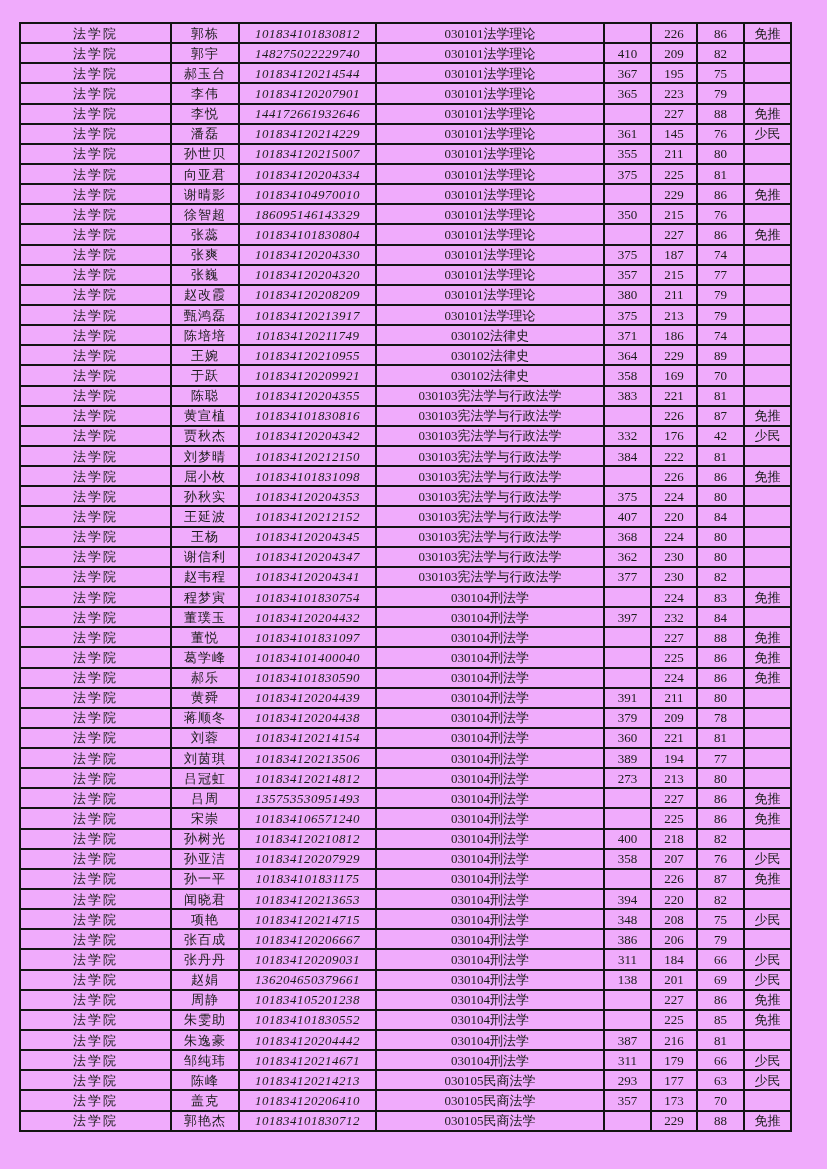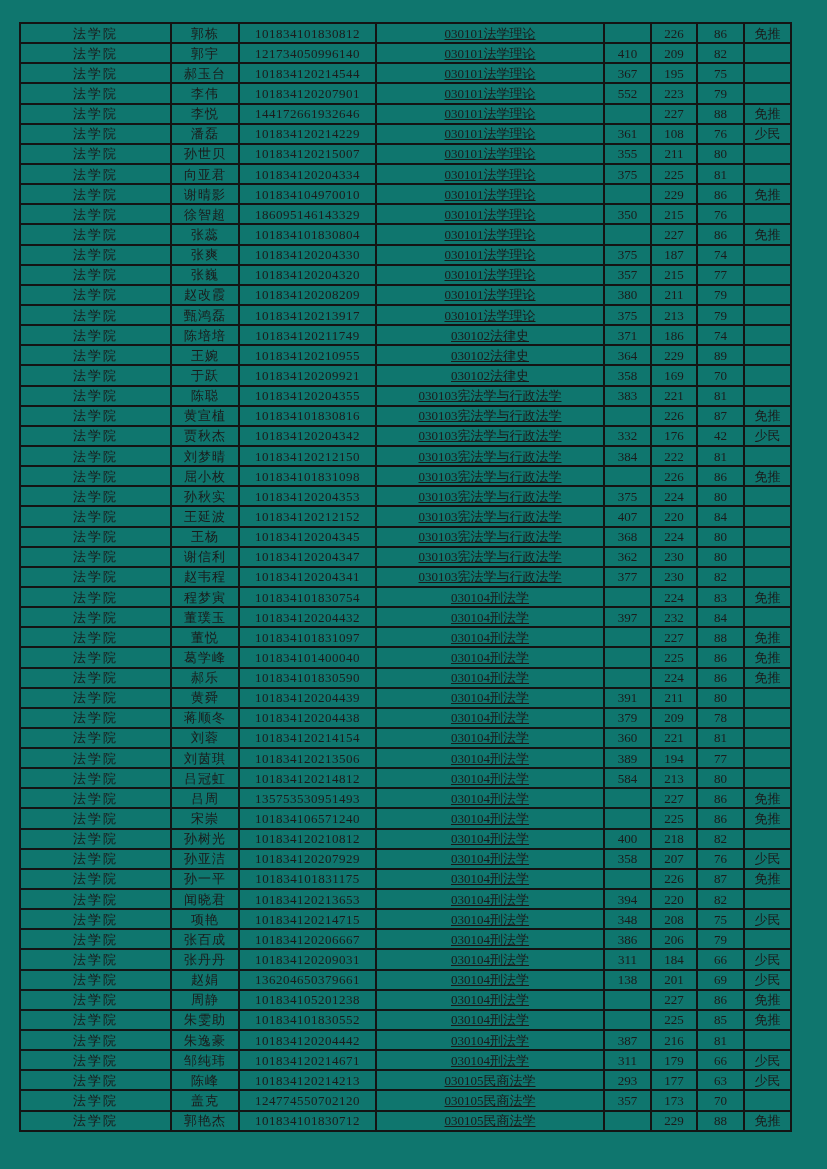--- a/index.html
+++ b/index.html
@@ -4,21 +4,21 @@
 <style>
   html, body {
     margin: 0;
     padding: 0;
     background: #ffffff;
   }
   .page {
     position: relative;
     width: 827px;
     height: 1169px;
-    background: #0f766e;
+    background: #f0abfc;
     font-family: "Liberation Serif", "DejaVu Serif", serif;
     overflow: hidden;
   }
   table.roster {
     position: absolute;
     left: 19px;
     top: 22px;
     width: 771px;
     height: 1110px;
     border-collapse: collapse;
@@ -34,25 +34,25 @@
     vertical-align: middle;
     white-space: nowrap;
     overflow: hidden;
     line-height: 1;
   }
   td.col-college { letter-spacing: 2px; }
   td.col-name { letter-spacing: 1px; }
   td.col-candidate_id {
     font-family: "Liberation Serif", "DejaVu Serif", serif;
     letter-spacing: 0.5px;
+    font-style: italic;
   }
   td.col-major {
     text-align: left;
     padding-left: 2px;
-    text-decoration: underline;
   }
   
   col.c-college      { width: 151px; }
   col.c-name         { width: 68px; }
   col.c-candidate_id { width: 137px; }
   col.c-major        { width: 228px; }
   col.c-score_initial   { width: 47px; }
   col.c-score_retest    { width: 46px; }
   col.c-score_interview { width: 47px; }
   col.c-note            { width: 47px; }
@@ -79,21 +79,21 @@
           <td class="col-candidate_id">101834101830812</td>
           <td class="col-major">030101法学理论</td>
           <td class="col-score_initial"></td>
           <td class="col-score_retest">226</td>
           <td class="col-score_interview">86</td>
           <td class="col-note">免推</td>
         </tr>
         <tr>
           <td class="col-college">法学院</td>
           <td class="col-name">郭宇</td>
-          <td class="col-candidate_id">121734050996140</td>
+          <td class="col-candidate_id">148275022229740</td>
           <td class="col-major">030101法学理论</td>
           <td class="col-score_initial">410</td>
           <td class="col-score_retest">209</td>
           <td class="col-score_interview">82</td>
           <td class="col-note"></td>
         </tr>
         <tr>
           <td class="col-college">法学院</td>
           <td class="col-name">郝玉台</td>
           <td class="col-candidate_id">101834120214544</td>
@@ -101,42 +101,42 @@
           <td class="col-score_initial">367</td>
           <td class="col-score_retest">195</td>
           <td class="col-score_interview">75</td>
           <td class="col-note"></td>
         </tr>
         <tr>
           <td class="col-college">法学院</td>
           <td class="col-name">李伟</td>
           <td class="col-candidate_id">101834120207901</td>
           <td class="col-major">030101法学理论</td>
-          <td class="col-score_initial">552</td>
+          <td class="col-score_initial">365</td>
           <td class="col-score_retest">223</td>
           <td class="col-score_interview">79</td>
           <td class="col-note"></td>
         </tr>
         <tr>
           <td class="col-college">法学院</td>
           <td class="col-name">李悦</td>
           <td class="col-candidate_id">144172661932646</td>
           <td class="col-major">030101法学理论</td>
           <td class="col-score_initial"></td>
           <td class="col-score_retest">227</td>
           <td class="col-score_interview">88</td>
           <td class="col-note">免推</td>
         </tr>
         <tr>
           <td class="col-college">法学院</td>
           <td class="col-name">潘磊</td>
           <td class="col-candidate_id">101834120214229</td>
           <td class="col-major">030101法学理论</td>
           <td class="col-score_initial">361</td>
-          <td class="col-score_retest">108</td>
+          <td class="col-score_retest">145</td>
           <td class="col-score_interview">76</td>
           <td class="col-note">少民</td>
         </tr>
         <tr>
           <td class="col-college">法学院</td>
           <td class="col-name">孙世贝</td>
           <td class="col-candidate_id">101834120215007</td>
           <td class="col-major">030101法学理论</td>
           <td class="col-score_initial">355</td>
           <td class="col-score_retest">211</td>
@@ -441,21 +441,21 @@
           <td class="col-score_initial">389</td>
           <td class="col-score_retest">194</td>
           <td class="col-score_interview">77</td>
           <td class="col-note"></td>
         </tr>
         <tr>
           <td class="col-college">法学院</td>
           <td class="col-name">吕冠虹</td>
           <td class="col-candidate_id">101834120214812</td>
           <td class="col-major">030104刑法学</td>
-          <td class="col-score_initial">584</td>
+          <td class="col-score_initial">273</td>
           <td class="col-score_retest">213</td>
           <td class="col-score_interview">80</td>
           <td class="col-note"></td>
         </tr>
         <tr>
           <td class="col-college">法学院</td>
           <td class="col-name">吕周</td>
           <td class="col-candidate_id">135753530951493</td>
           <td class="col-major">030104刑法学</td>
           <td class="col-score_initial"></td>
@@ -599,21 +599,21 @@
           <td class="col-candidate_id">101834120214213</td>
           <td class="col-major">030105民商法学</td>
           <td class="col-score_initial">293</td>
           <td class="col-score_retest">177</td>
           <td class="col-score_interview">63</td>
           <td class="col-note">少民</td>
         </tr>
         <tr>
           <td class="col-college">法学院</td>
           <td class="col-name">盖克</td>
-          <td class="col-candidate_id">124774550702120</td>
+          <td class="col-candidate_id">101834120206410</td>
           <td class="col-major">030105民商法学</td>
           <td class="col-score_initial">357</td>
           <td class="col-score_retest">173</td>
           <td class="col-score_interview">70</td>
           <td class="col-note"></td>
         </tr>
         <tr>
           <td class="col-college">法学院</td>
           <td class="col-name">郭艳杰</td>
           <td class="col-candidate_id">101834101830712</td>

